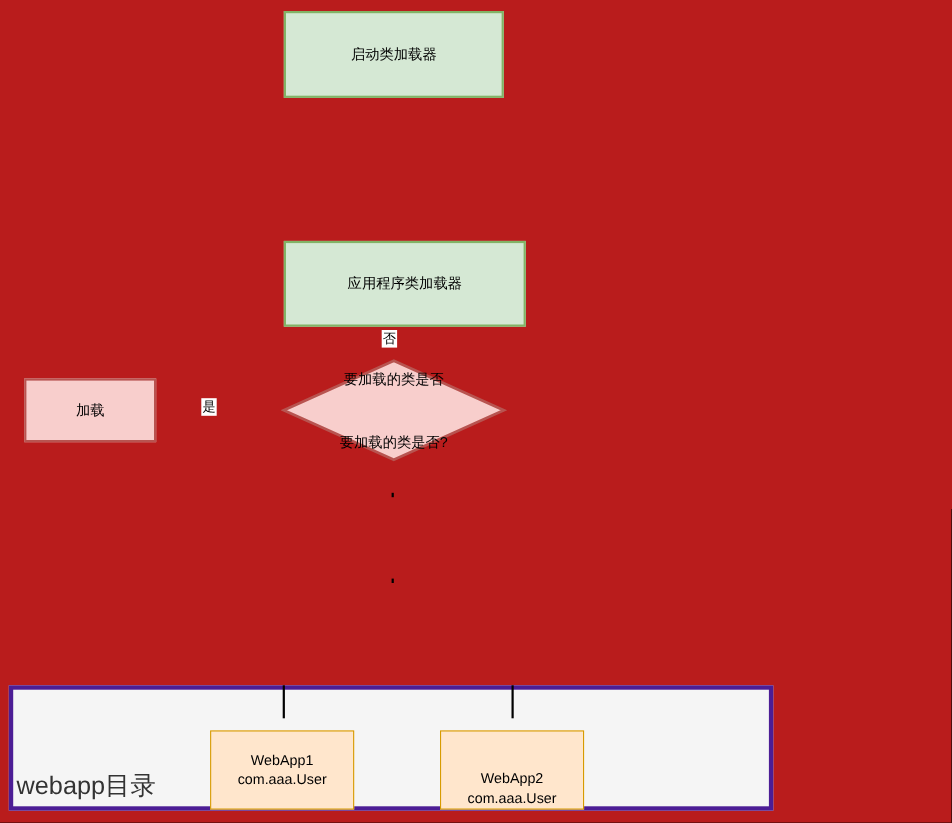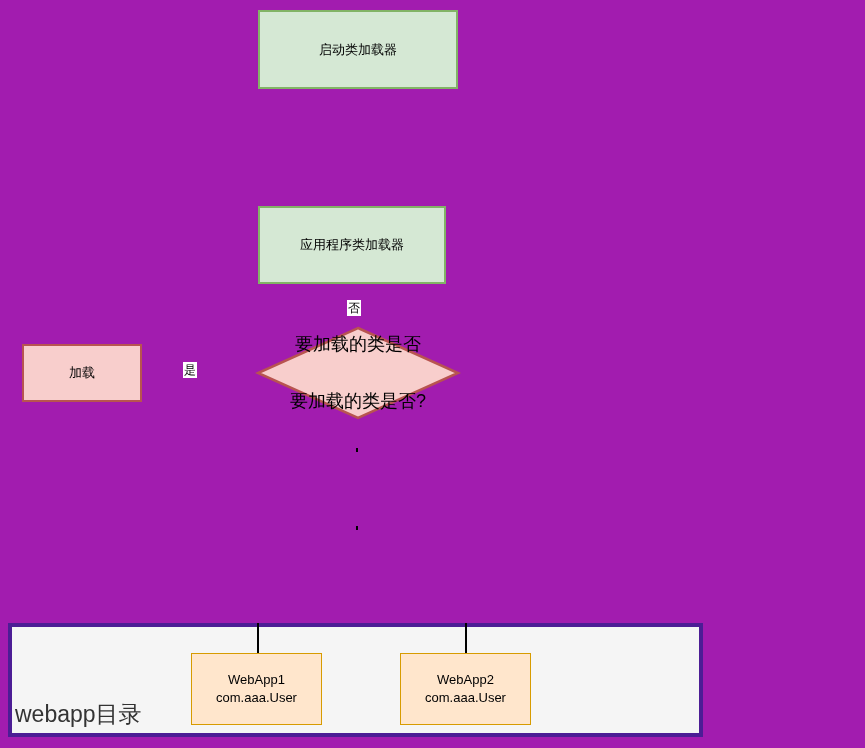--- a/index.html
+++ b/index.html
@@ -1,48 +1,48 @@
 <!DOCTYPE html>
 <html><head>
 <meta charset="utf-8">
 <style>
   html, body { margin: 0; padding: 0; background: #000000; }
   #canvas {
     position: relative;
     width: 865px;
     height: 748px;
-    background: #a21caf;
+    background: #b91c1c;
     font-family: "Liberation Sans", "DejaVu Sans", sans-serif;
     overflow: hidden;
   }
   .node {
     position: absolute;
     display: flex;
     align-items: center;
     justify-content: center;
     text-align: center;
     font-size: 13px;
     color: #000000;
     box-sizing: border-box;
   }
   .green { background: #d5e8d4; border: 2px solid #82b366; }
   .pink  { background: #f8cecc; border: 2px solid #b85450; }
-  .orange { background: #ffe6cc; border: 1.5px solid #d79b00; flex-direction: column; line-height: 18px; }
+  .orange { background: #ffe6cc; border: 1.5px solid #d79b00; flex-direction: column; line-height: 18px; margin-top: 11px; }
 
   #n-bootstrap   { left: 258px; top: 10px;  width: 200px; height: 79px; }
   #n-extension   { left: 258px; top: 108px; width: 200px; height: 80px; }
-  #n-application { left: 258px; top: 206px; width: 188px; height: 78px; }
+  #n-application { left: 258px; top: 219px; width: 220px; height: 78px; }
   #n-load        { left: 22px;  top: 344px; width: 120px; height: 58px; }
   #n-wacl        { left: 258px; top: 450px; width: 200px; height: 78px; }
 
   #diamond-svg  { position: absolute; left: 255px; top: 325px; }
   #diamond-text {
     position: absolute; left: 258px; top: 328px; width: 200px; height: 90px;
     display: flex; flex-direction: column; align-items: center; justify-content: center;
-    font-size: 18px; line-height: 19px; color: #000000;  gap: 38px;
+    font-size: 13px; line-height: 19px; color: #000000;  gap: 38px;
   }
 
   .edge-label {
     position: absolute;
     background: #ffffff;
     color: #000000;
     font-size: 12px;
     line-height: 16px;
     padding: 0 1px;
   }
@@ -60,21 +60,21 @@
 
   .vline { position: absolute; width: 2px; background: #000000; }
   #connector-line-1 { left: 257px; top: 623px; height: 30px; }
   #connector-line-2 { left: 465px; top: 623px; height: 30px; }
 
   .tick { position: absolute; width: 2px; height: 4px; background: #000000; }
   #tick-wacl-top    { left: 356px; top: 448px; }
   #tick-wacl-bottom { left: 356px; top: 526px; }
 
   #n-webapp1 { left: 191px; top: 653px; width: 131px; height: 72px; }
-  #n-webapp2 { left: 400px; top: 653px; width: 131px; height: 72px; }
+  #n-webapp2 { left: 400px; top: 653px; width: 131px; height: 72px; justify-content: flex-end; }
 </style>
 </head>
 <body>
 
 <div id="canvas">
 
   <div class="node green" id="n-bootstrap">
     <span>启动类加载器</span>
   </div>
 

